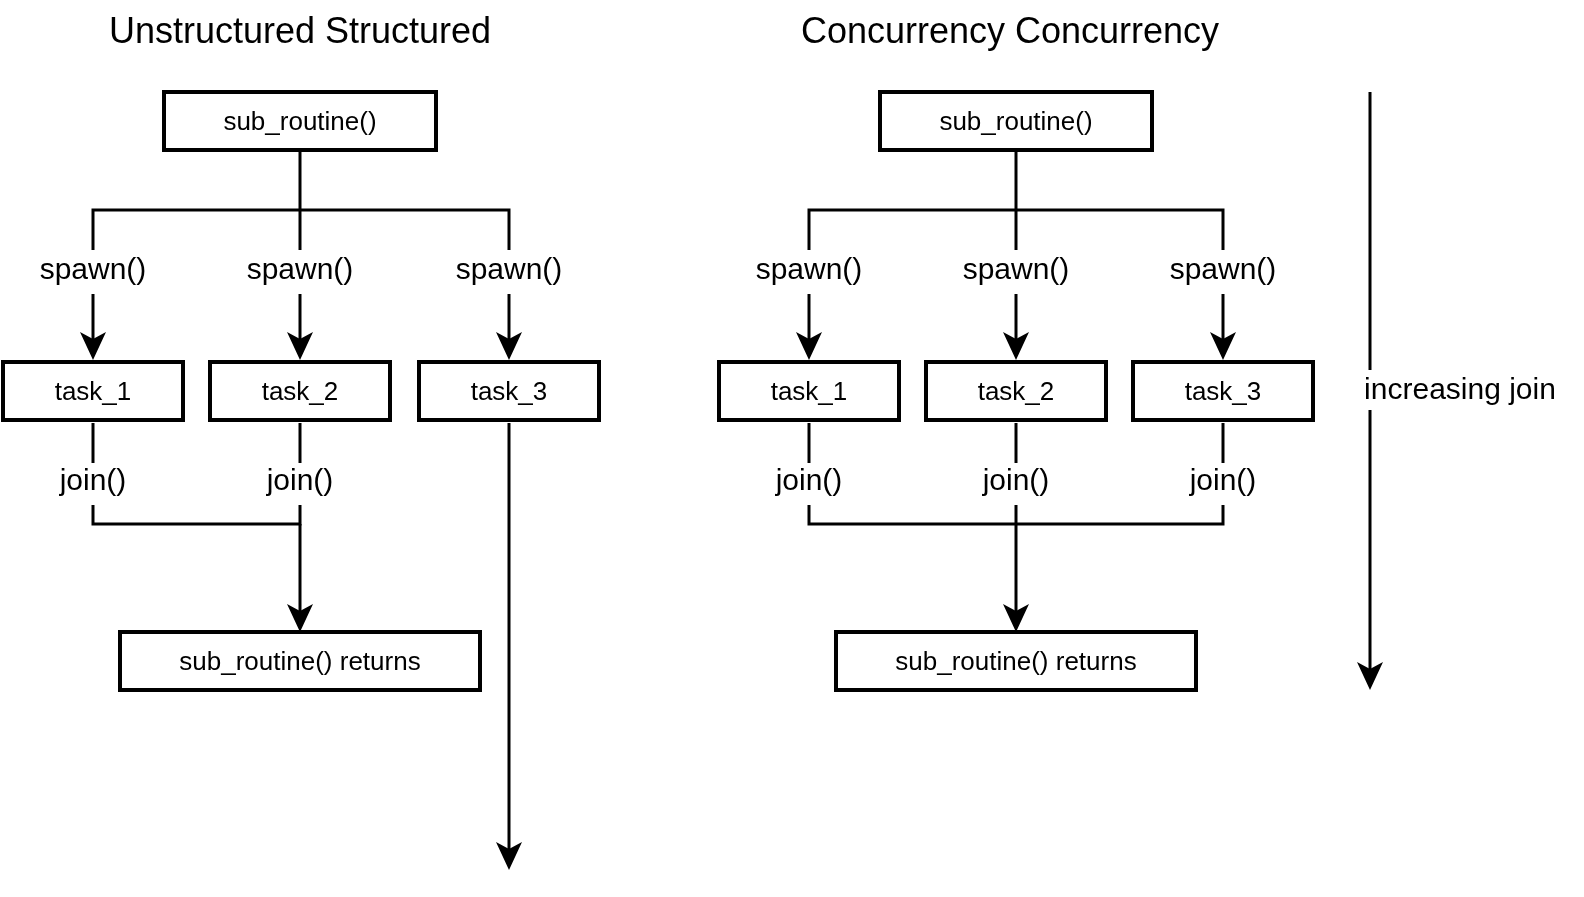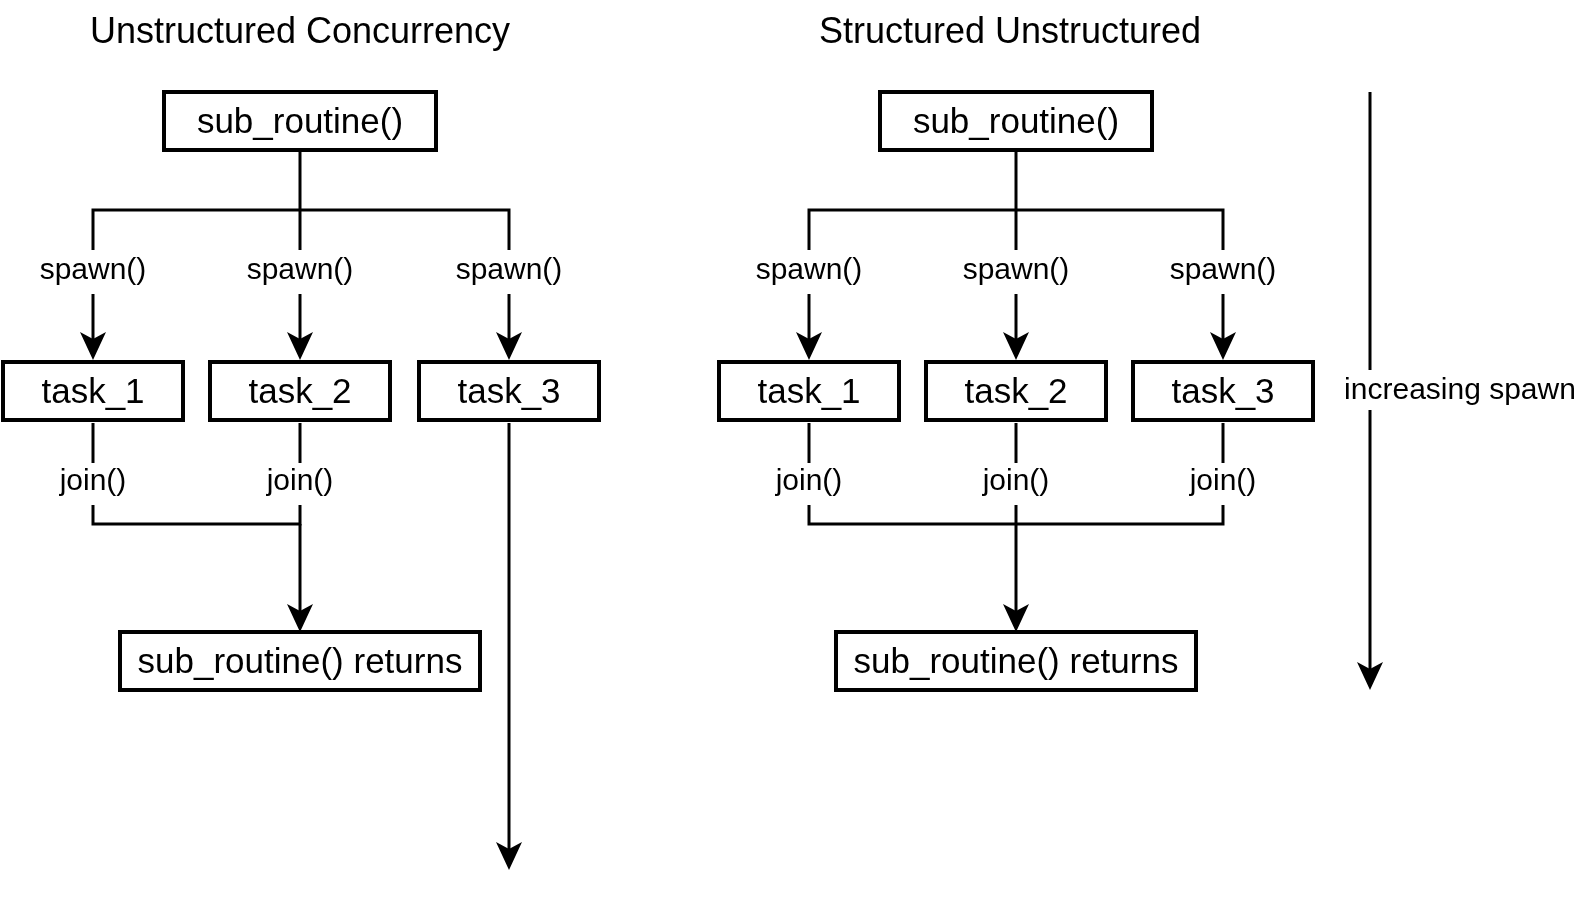--- a/index.html
+++ b/index.html
@@ -27,21 +27,21 @@
     fill: #000000;
     stroke: none;
   }
   .node {
     position: absolute;
     display: flex;
     align-items: center;
     justify-content: center;
     border: 4px solid #000000;
     background: #ffffff;
-    font-size: 35px;
+    font-size: 26px;
     white-space: nowrap;
   }
   .title {
     position: absolute;
     transform: translateX(-50%);
     font-size: 36px;
     white-space: nowrap;
   }
   .lbl {
     position: absolute;
@@ -105,50 +105,50 @@
       <polygon class="head" points="1003,604 1016,611 1029,604 1016,632"></polygon>
     </g>
 
     <g>
       <path class="wire" d="M1370 92 V370"></path>
       <path class="wire" d="M1370 410 V670"></path>
       <polygon class="head" points="1357,662 1370,669 1383,662 1370,690"></polygon>
     </g>
   </svg>
 
-  <div class="title" style="left:300px; top:10px;">Unstructured Concurrency</div>
+  <div class="title" style="left:300px; top:10px;">Unstructured Structured</div>
 
   <div class="node" style="left:162px; top:90px; width:276px; height:62px;">sub_routine()</div>
 
   <div class="lbl" style="left:93px; top:252px;">spawn()</div>
   <div class="lbl" style="left:300px; top:252px;">spawn()</div>
   <div class="lbl" style="left:509px; top:252px;">spawn()</div>
 
   <div class="node" style="left:1px; top:360px; width:184px; height:62px;">task_1</div>
   <div class="node" style="left:208px; top:360px; width:184px; height:62px;">task_2</div>
   <div class="node" style="left:417px; top:360px; width:184px; height:62px;">task_3</div>
 
   <div class="lbl" style="left:93px; top:463px;">join()</div>
   <div class="lbl" style="left:300px; top:463px;">join()</div>
 
   <div class="node" style="left:118px; top:630px; width:364px; height:62px;">sub_routine() returns</div>
 
-  <div class="title" style="left:1010px; top:10px;">Structured Unstructured</div>
+  <div class="title" style="left:1010px; top:10px;">Concurrency Concurrency</div>
 
   <div class="node" style="left:878px; top:90px; width:276px; height:62px;">sub_routine()</div>
 
   <div class="lbl" style="left:809px; top:252px;">spawn()</div>
   <div class="lbl" style="left:1016px; top:252px;">spawn()</div>
   <div class="lbl" style="left:1223px; top:252px;">spawn()</div>
 
   <div class="node" style="left:717px; top:360px; width:184px; height:62px;">task_1</div>
   <div class="node" style="left:924px; top:360px; width:184px; height:62px;">task_2</div>
   <div class="node" style="left:1131px; top:360px; width:184px; height:62px;">task_3</div>
 
   <div class="lbl" style="left:809px; top:463px;">join()</div>
   <div class="lbl" style="left:1016px; top:463px;">join()</div>
   <div class="lbl" style="left:1223px; top:463px;">join()</div>
 
   <div class="node" style="left:834px; top:630px; width:364px; height:62px;">sub_routine() returns</div>
 
-  <div class="lbl" style="left:1460px; top:372px;">increasing spawn</div>
+  <div class="lbl" style="left:1460px; top:372px;">increasing join</div>
 
 </div>
 
 </body></html>

